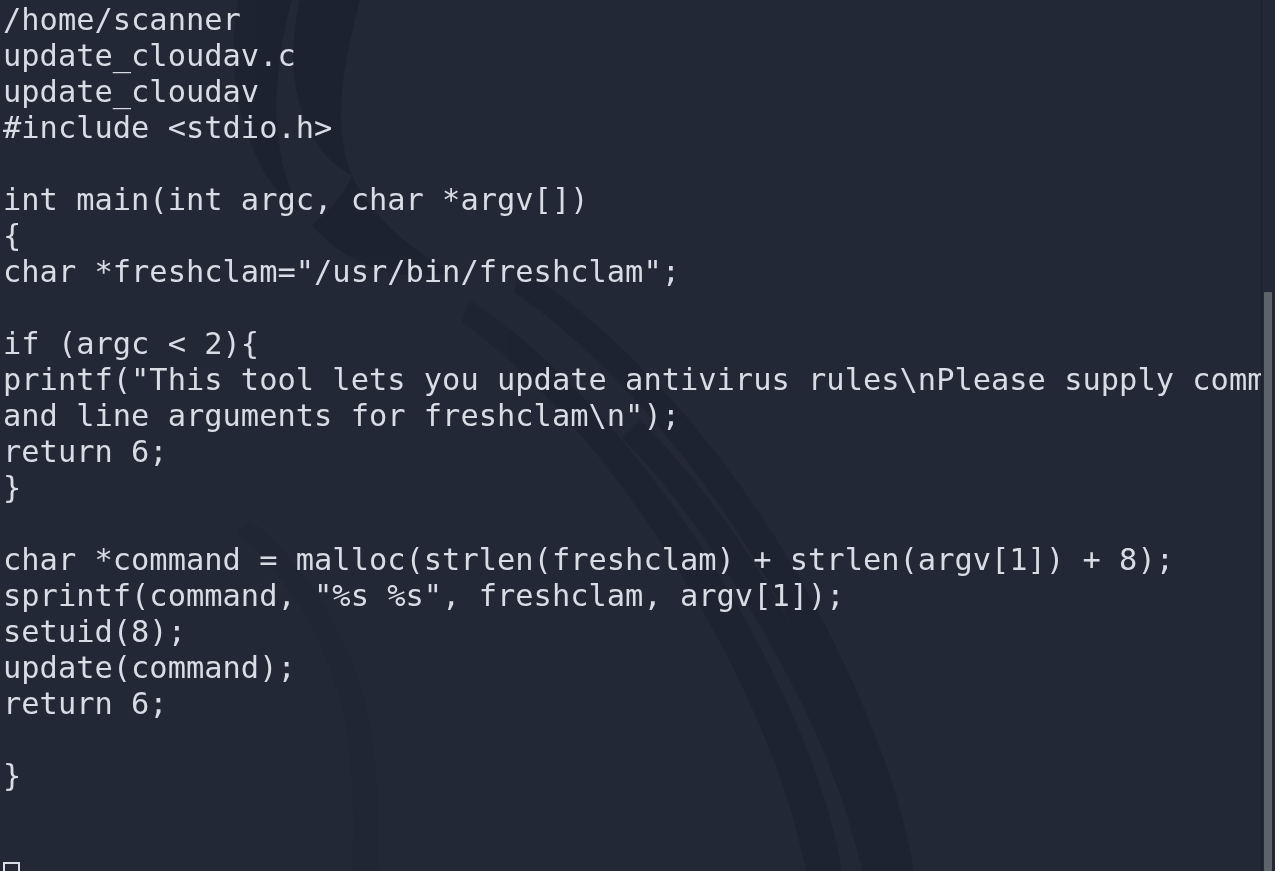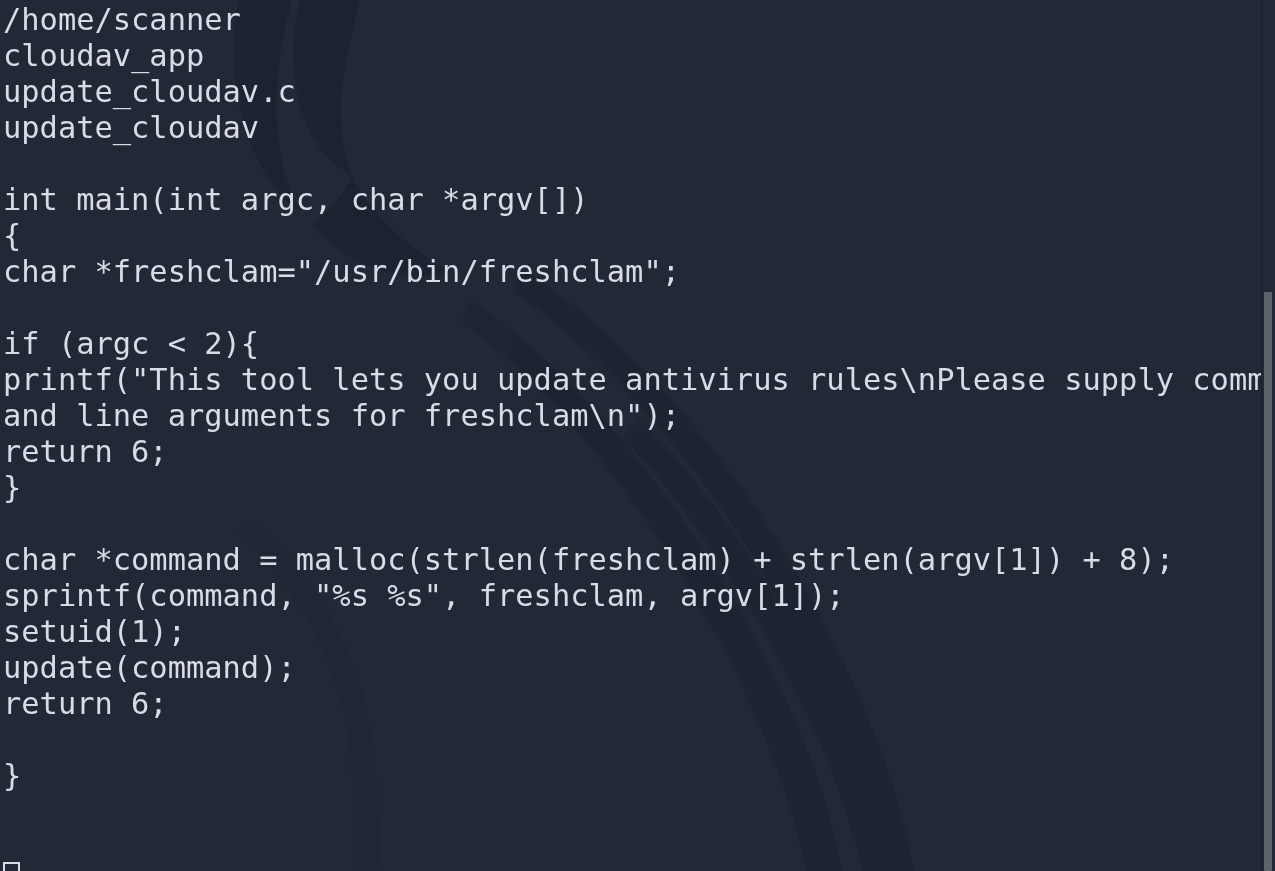--- a/index.html
+++ b/index.html
@@ -108,37 +108,37 @@
       <path d="M520 268 C620 330 730 450 812 600 C872 712 902 800 914 871 L884 871 C868 796 838 712 786 614 C708 468 602 352 514 292 Z"></path>
       <path d="M640 420 C720 500 790 610 838 720 C866 786 880 840 886 871 L862 871 C852 826 832 762 796 692 C748 598 686 502 622 438 Z"></path>
     </g>
     <g fill="#202534" opacity="0.8">
       <path d="M250 520 C300 560 340 620 362 690 C374 730 380 790 378 871 L352 871 C356 790 350 732 338 692 C318 626 282 570 238 534 Z"></path>
     </g>
   </svg>
 
   <div id="screen">
     <div class="line">/home/scanner</div>
-    <div class="line">cloudav_app</div>
     <div class="line">update_cloudav.c</div>
     <div class="line">update_cloudav</div>
+    <div class="line">#include &lt;stdio.h&gt;</div>
     <div class="line blank"></div>
     <div class="line">int main(int argc, char *argv[])</div>
     <div class="line">{</div>
     <div class="line">char *freshclam="/usr/bin/freshclam";</div>
     <div class="line blank"></div>
     <div class="line">if (argc &lt; 2){</div>
     <div class="line">printf("This tool lets you update antivirus rules\nPlease supply comm</div>
     <div class="line">and line arguments for freshclam\n");</div>
     <div class="line">return 6;</div>
     <div class="line">}</div>
     <div class="line blank"></div>
     <div class="line">char *command = malloc(strlen(freshclam) + strlen(argv[1]) + 8);</div>
     <div class="line">sprintf(command, "%s %s", freshclam, argv[1]);</div>
-    <div class="line">setuid(1);</div>
+    <div class="line">setuid(8);</div>
     <div class="line">update(command);</div>
     <div class="line">return 6;</div>
     <div class="line blank"></div>
     <div class="line">}</div>
   </div>
 
   <div id="cursor"></div>
 
   <div id="scrollbar-track">
     <div id="scrollbar-thumb"></div>

